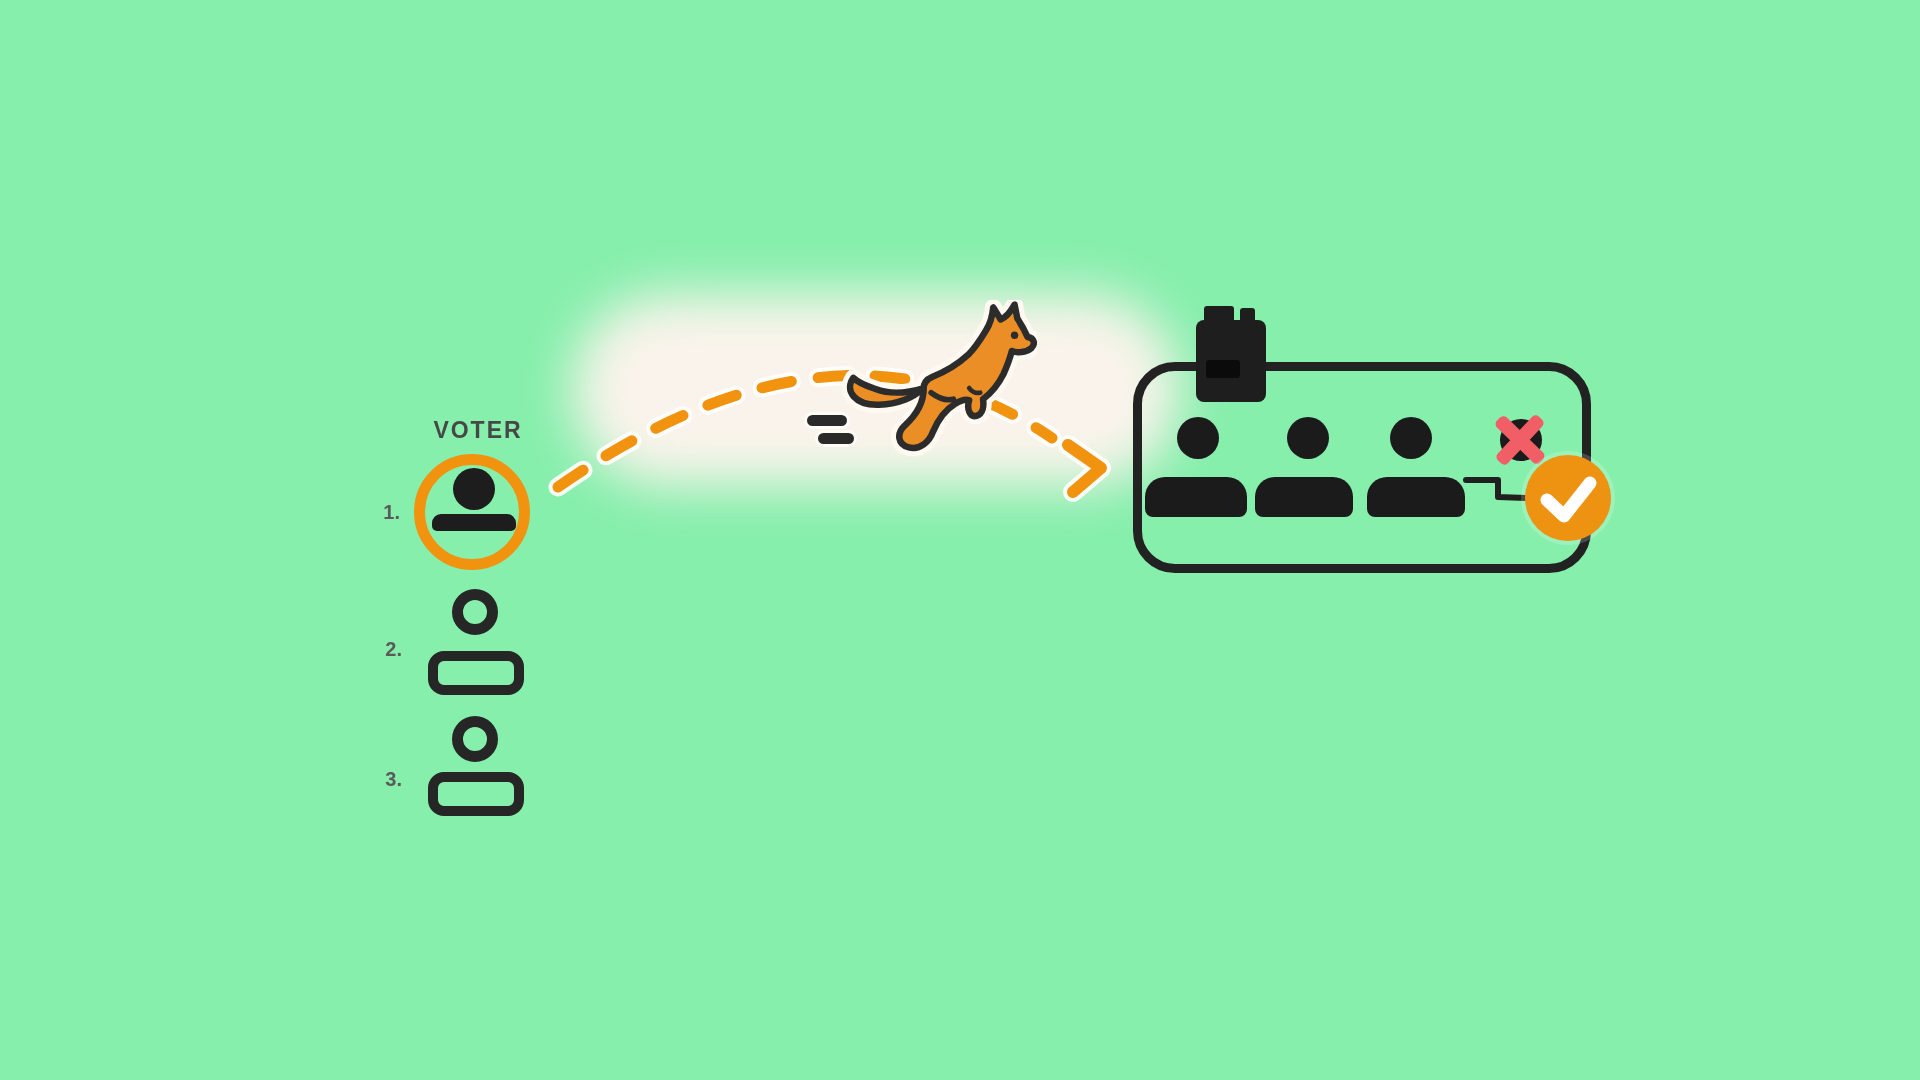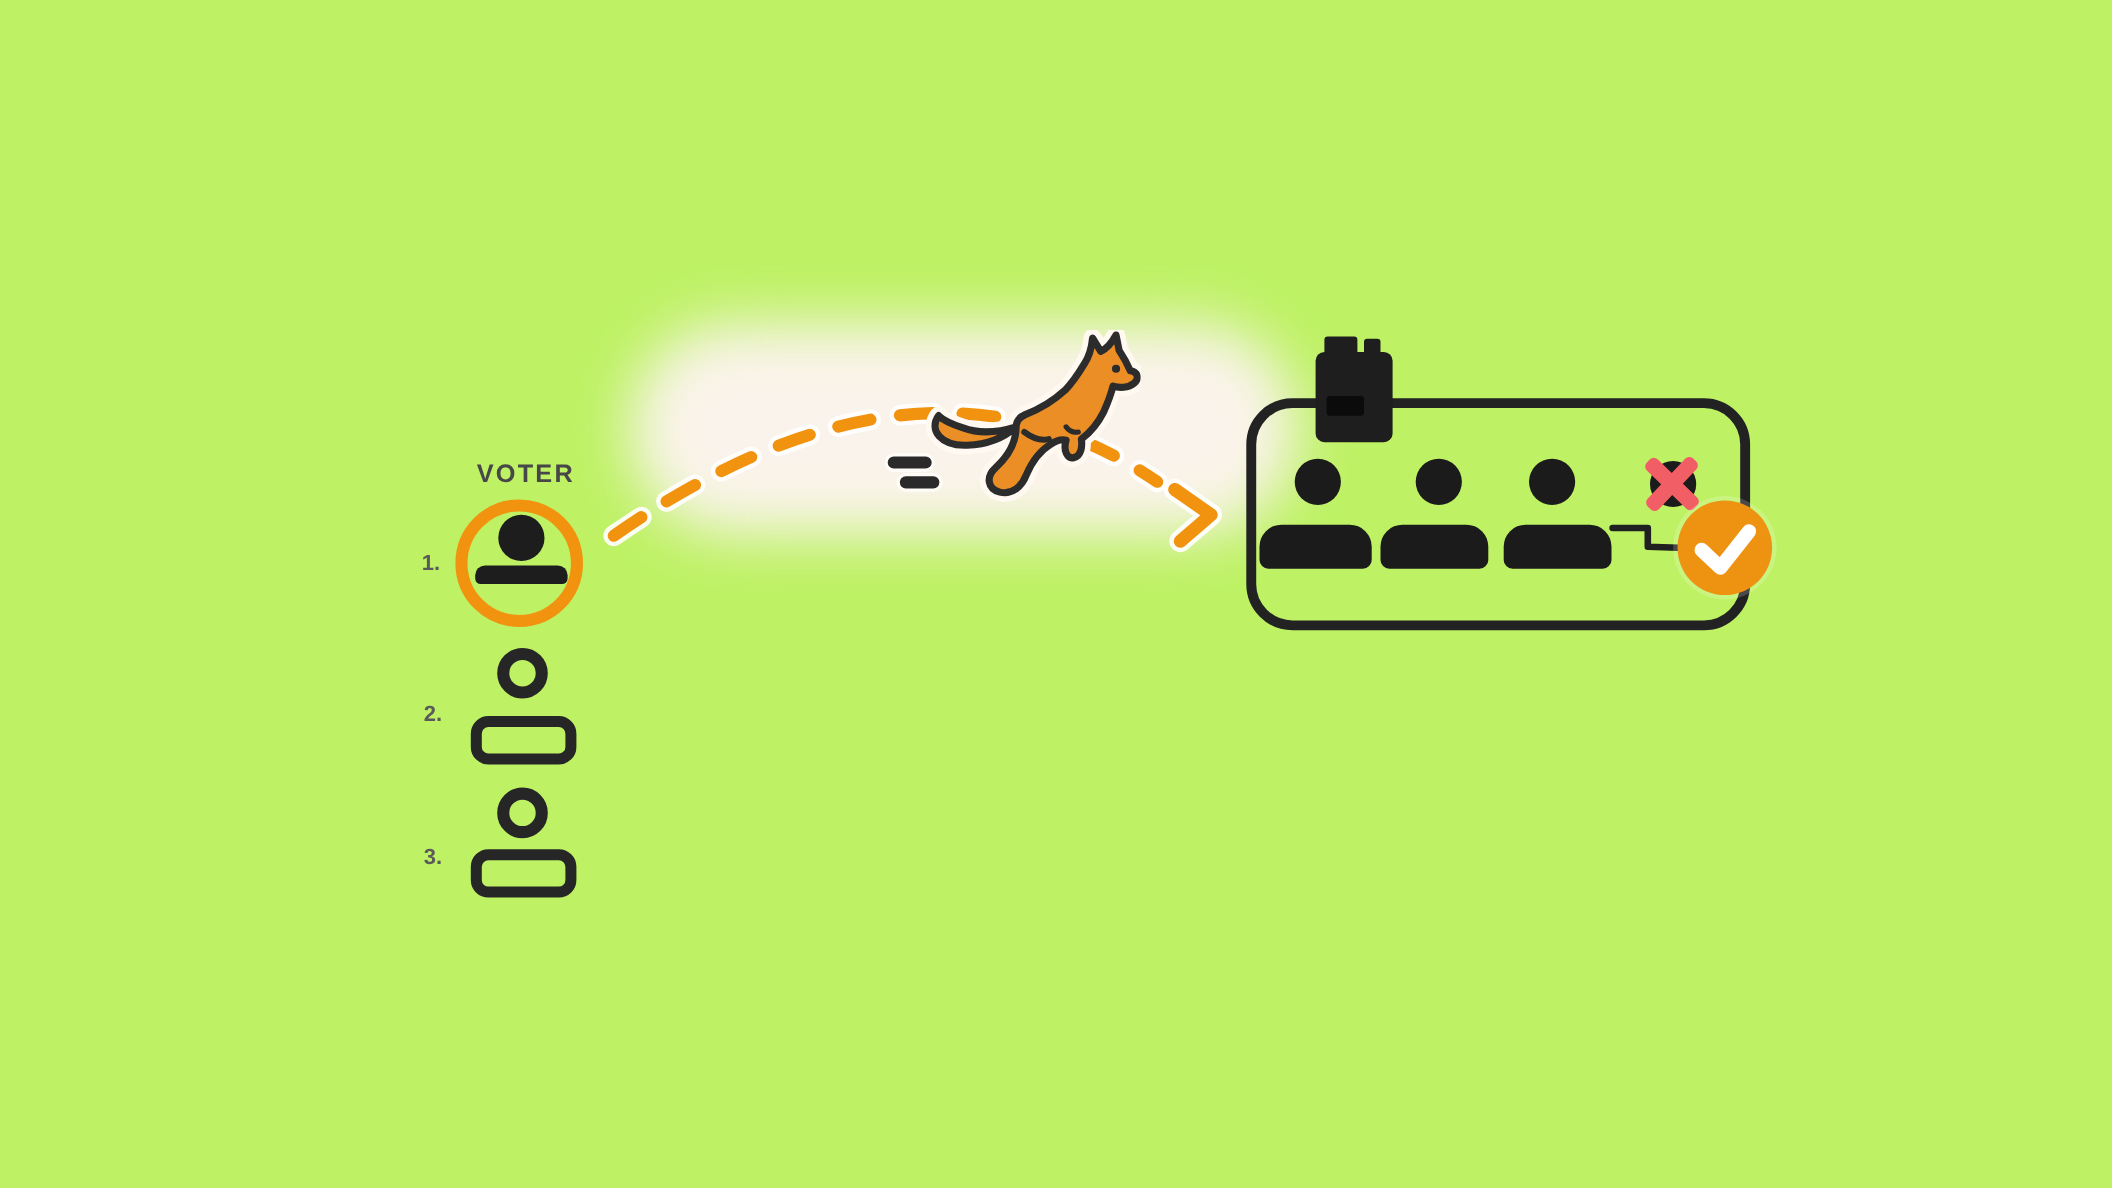--- a/index.html
+++ b/index.html
@@ -1,17 +1,17 @@
 <!DOCTYPE html>
 <html><head>
 <meta charset="utf-8">
 <style>
   html,body{margin:0;padding:0;background:#000;}
   #canvas{
-    position:relative;width:1920px;height:1080px;background:#bef264;
+    position:relative;width:1920px;height:1080px;background:#86efac;
     overflow:hidden;font-family:"Liberation Sans",sans-serif;
   }
   .abs{position:absolute;}
 
   
   #glow{
     left:572px;top:294px;width:608px;height:192px;
     background:#FAF3EB;border-radius:95px;filter:blur(26px);
   }
 

